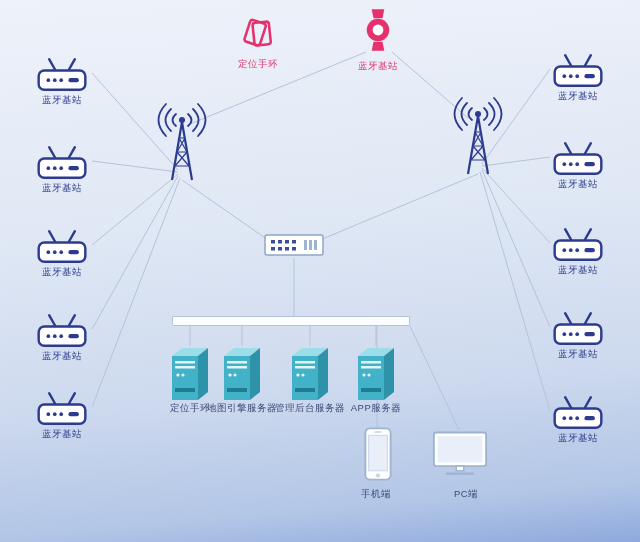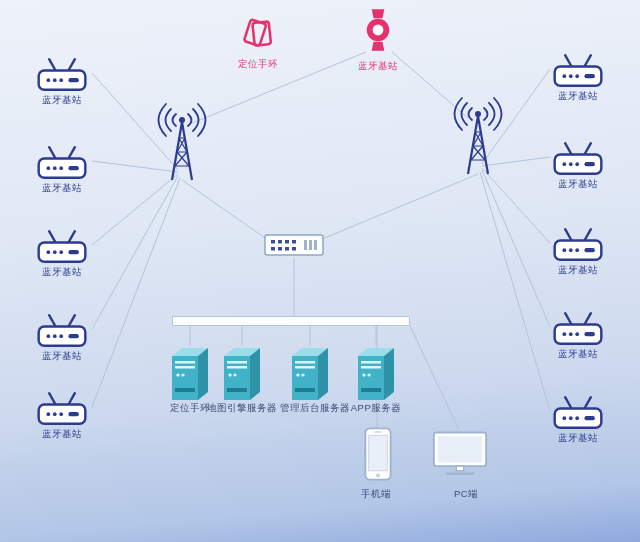--- a/index.html
+++ b/index.html
@@ -253,21 +253,21 @@
         <use href="#sym-server"></use>
       </svg>
   </div>
   <div class="label dark" style="left:197px;top:402px;width:90px">地图引擎服务器</div>
 
   <div class="node" style="left:288px;top:344px">
     <svg width="44" height="58">
         <use href="#sym-server"></use>
       </svg>
   </div>
-  <div class="label dark" style="left:265px;top:402px;width:100px">管理后台服务器</div>
+  <div class="label dark" style="left:265px;top:402px;width:90px">管理后台服务器</div>
 
   <div class="node" style="left:354px;top:344px">
     <svg width="44" height="58">
         <use href="#sym-server"></use>
       </svg>
   </div>
   <div class="label dark" style="left:331px;top:402px;width:90px">APP服务器</div>
 
   <div class="node" style="left:364px;top:426px">
     <svg width="28" height="56">

